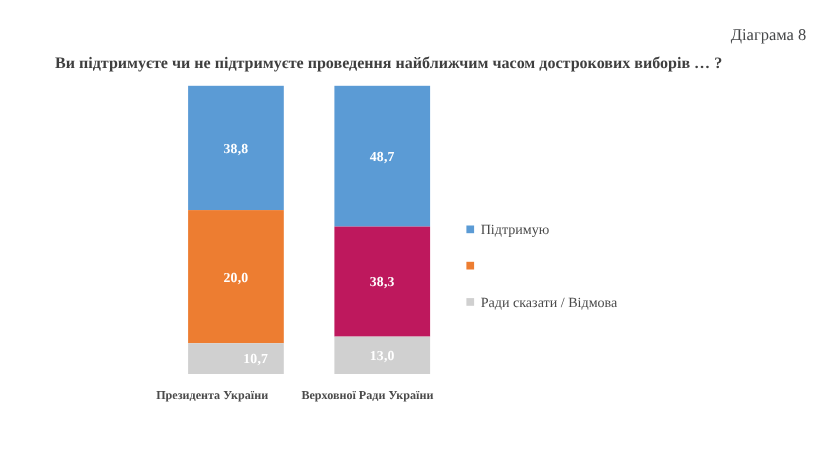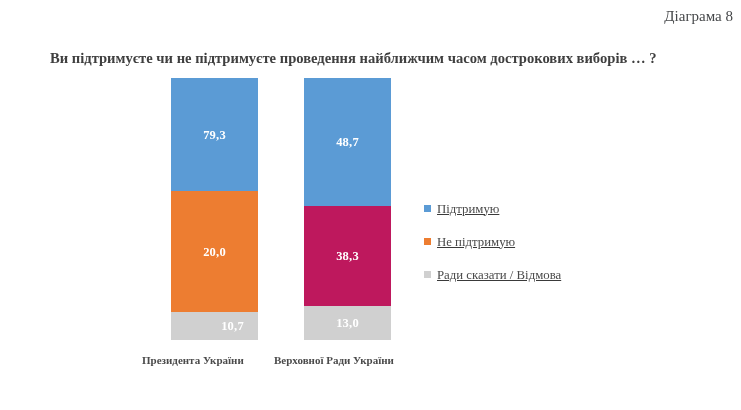--- a/index.html
+++ b/index.html
@@ -12,21 +12,21 @@
     height: 410px;
     position: relative;
     overflow: hidden;
     font-family: "Liberation Serif", "DejaVu Serif", serif;
     color: #3a3a3a;
   }
 
   
   #figure-number {
     position: absolute;
-    top: 7px;
+    top: 23px;
     right: 8px;
     width: 300px;
     text-align: right;
     font-size: 15px;
     line-height: 18px;
     color: #46484a;
     white-space: nowrap;
   }
   #chart-title {
     position: absolute;
@@ -91,21 +91,20 @@
   #legend {
     position: absolute;
     left: 424px;
     top: 192px;
     width: 230px;
   }
   .legend-item {
     display: flex;
     align-items: center;
     height: 33px;
-    text-decoration: underline;
   }
   .legend-swatch {
     width: 7px;
     height: 7px;
     flex: 0 0 auto;
     margin-right: 6px;
   }
   .legend-label {
     font-size: 12.8px;
     line-height: 16px;
@@ -117,21 +116,21 @@
 <body>
 
 <div id="figure-number">Діаграма 8</div>
 
 <div id="chart-title">Ви підтримуєте чи не підтримуєте проведення найближчим часом дострокових виборів … ?</div>
 
 <div id="plot-area">
 
   <div class="bar-column" id="bar-column-0">
     <div class="bar-segment" style="background: rgb(91, 155, 213); flex: 0 0 43.2432%;">
-      <span class="seg-label">79,3</span>
+      <span class="seg-label">38,8</span>
     </div>
     <div class="bar-segment" style="background: rgb(237, 125, 49); flex: 0 0 46.046%;">
       <span class="seg-label">20,0</span>
     </div>
     <div class="bar-segment" style="background: rgb(208, 208, 208); flex: 0 0 10.7107%; padding-left: 36px;">
       <span class="seg-label">10,7</span>
     </div>
   </div>
 
   <div class="bar-column" id="bar-column-1">
@@ -150,19 +149,18 @@
   <div class="cat-label" id="cat-label-1">Верховної Ради України</div>
 </div>
 
 <div id="legend">
   <div class="legend-item">
     <span class="legend-swatch" style="background:#5b9bd5;"></span>
     <span class="legend-label">Підтримую</span>
   </div>
   <div class="legend-item">
     <span class="legend-swatch" style="background:#ed7d31;"></span>
-    <span class="legend-label">Не підтримую</span>
   </div>
   <div class="legend-item">
     <span class="legend-swatch" style="background:#d0d0d0;"></span>
     <span class="legend-label">Ради сказати / Відмова</span>
   </div>
 </div>
 
 </body></html>

